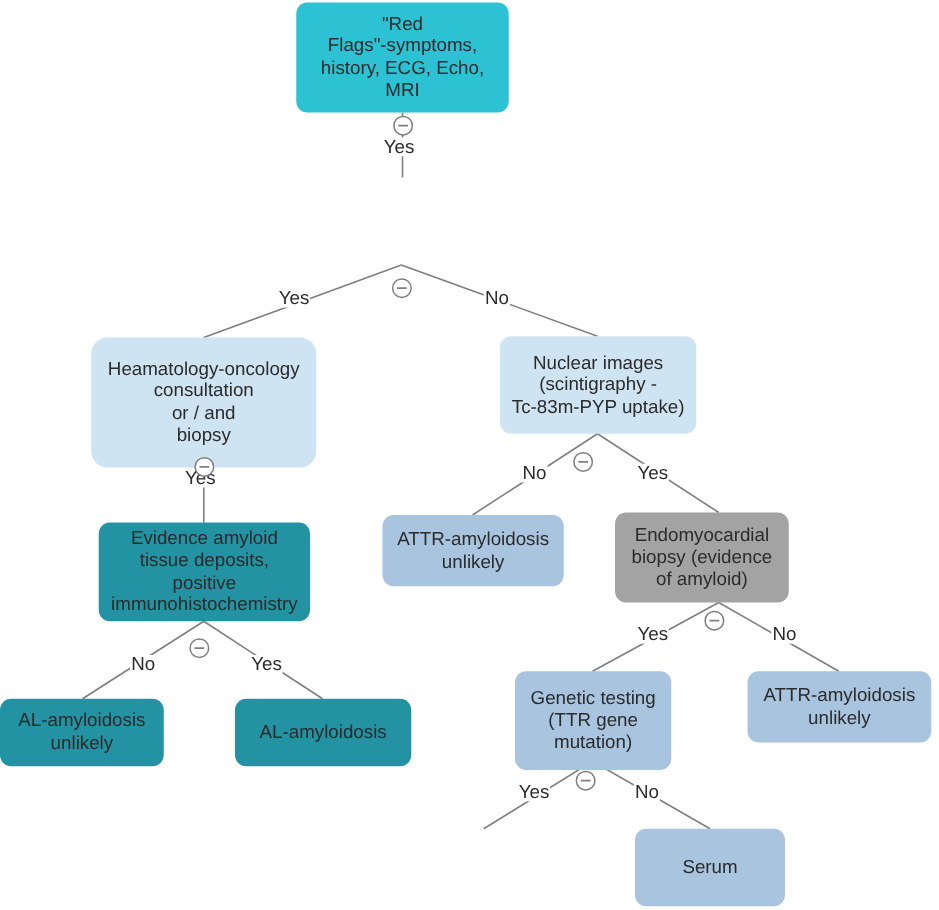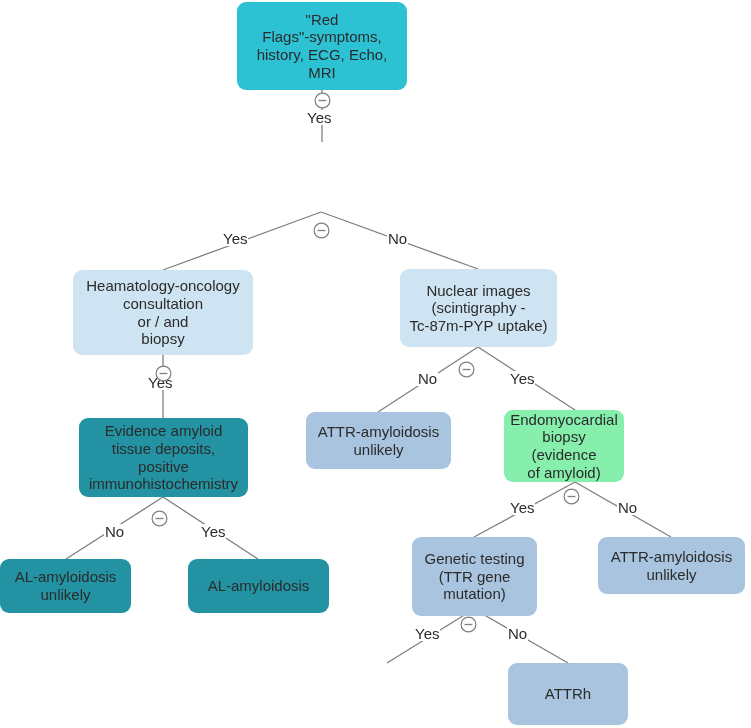--- a/index.html
+++ b/index.html
@@ -72,45 +72,45 @@
       <polyline points="163,497 258,559" fill="none" stroke="#7f7f7f" stroke-width="1.3"></polyline>
       <polyline points="575,482 474,537" fill="none" stroke="#7f7f7f" stroke-width="1.3"></polyline>
       <polyline points="575,482 671,537" fill="none" stroke="#7f7f7f" stroke-width="1.3"></polyline>
       <polyline points="474,609 387,663" fill="none" stroke="#7f7f7f" stroke-width="1.3"></polyline>
       <polyline points="474,609 568,663" fill="none" stroke="#7f7f7f" stroke-width="1.3"></polyline>
     </svg>
 <div class="node" style="left: 237px; top: 2px; width: 170px; height: 88px; background: rgb(44, 194, 212);">"Red
 Flags"-symptoms,
 history, ECG, Echo,
 MRI</div>
-    <div class="node" style="left: 73px; top: 270px; width: 180px; height: 85px; background: rgb(207, 228, 242);">Heamatology-oncology
+    <div class="node" style="left: 73px; top: 270px; width: 180px; height: 104px; background: rgb(207, 228, 242); border-radius: 13px;">Heamatology-oncology
 consultation
 or / and
 biopsy</div>
     <div class="node" style="left: 400px; top: 269px; width: 157px; height: 78px; background: rgb(207, 228, 242);">Nuclear images
 (scintigraphy -
-Tc-87m-PYP uptake)</div>
+Tc-83m-PYP uptake)</div>
     <div class="node" style="left: 79px; top: 418px; width: 169px; height: 79px; background: rgb(35, 146, 162);">Evidence amyloid
 tissue deposits,
 positive
 immunohistochemistry</div>
     <div class="node" style="left: 306px; top: 412px; width: 145px; height: 57px; background: rgb(168, 196, 222);">ATTR-amyloidosis
 unlikely</div>
-    <div class="node" style="left: 504px; top: 410px; width: 120px; height: 72px; background: #86efac;">Endomyocardial
+    <div class="node" style="left: 492px; top: 410px; width: 139px; height: 72px; background: #a3a3a3;">Endomyocardial
 biopsy (evidence
 of amyloid)</div>
     <div class="node" style="left: 0px; top: 559px; width: 131px; height: 54px; background: rgb(35, 146, 162);">AL-amyloidosis
 unlikely</div>
     <div class="node" style="left: 188px; top: 559px; width: 141px; height: 54px; background: rgb(35, 146, 162);">AL-amyloidosis</div>
     <div class="node" style="left: 412px; top: 537px; width: 125px; height: 79px; background: rgb(168, 196, 222);">Genetic testing
 (TTR gene
 mutation)</div>
     <div class="node" style="left: 598px; top: 537px; width: 147px; height: 57px; background: rgb(168, 196, 222);">ATTR-amyloidosis
 unlikely</div>
-    <div class="node" style="left: 508px; top: 663px; width: 120px; height: 62px; background: rgb(168, 196, 222);">ATTRh</div>
+    <div class="node" style="left: 508px; top: 663px; width: 120px; height: 62px; background: rgb(168, 196, 222);">Serum</div>
     <div class="edge-label" style="left: 306px; top: 110px;">Yes</div>
     <div class="edge-label" style="left: 222px; top: 231px;">Yes</div>
     <div class="edge-label" style="left: 387px; top: 231px;">No</div>
     <div class="edge-label" style="left: 147px; top: 375px;">Yes</div>
     <div class="edge-label" style="left: 417px; top: 371px;">No</div>
     <div class="edge-label" style="left: 509px; top: 371px;">Yes</div>
     <div class="edge-label" style="left: 104px; top: 524px;">No</div>
     <div class="edge-label" style="left: 200px; top: 524px;">Yes</div>
     <div class="edge-label" style="left: 509px; top: 500px;">Yes</div>
     <div class="edge-label" style="left: 617px; top: 500px;">No</div>

